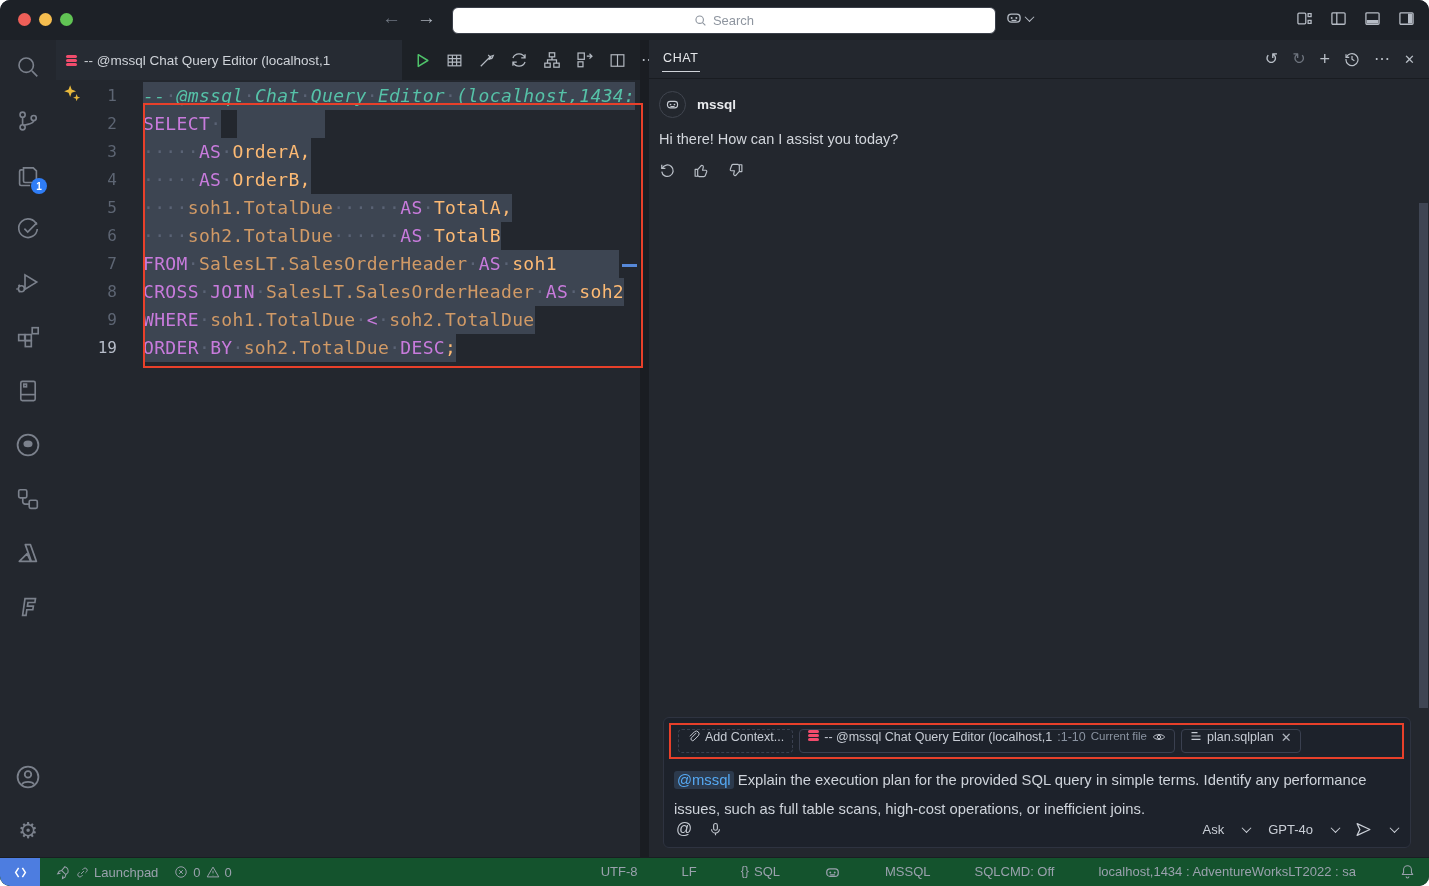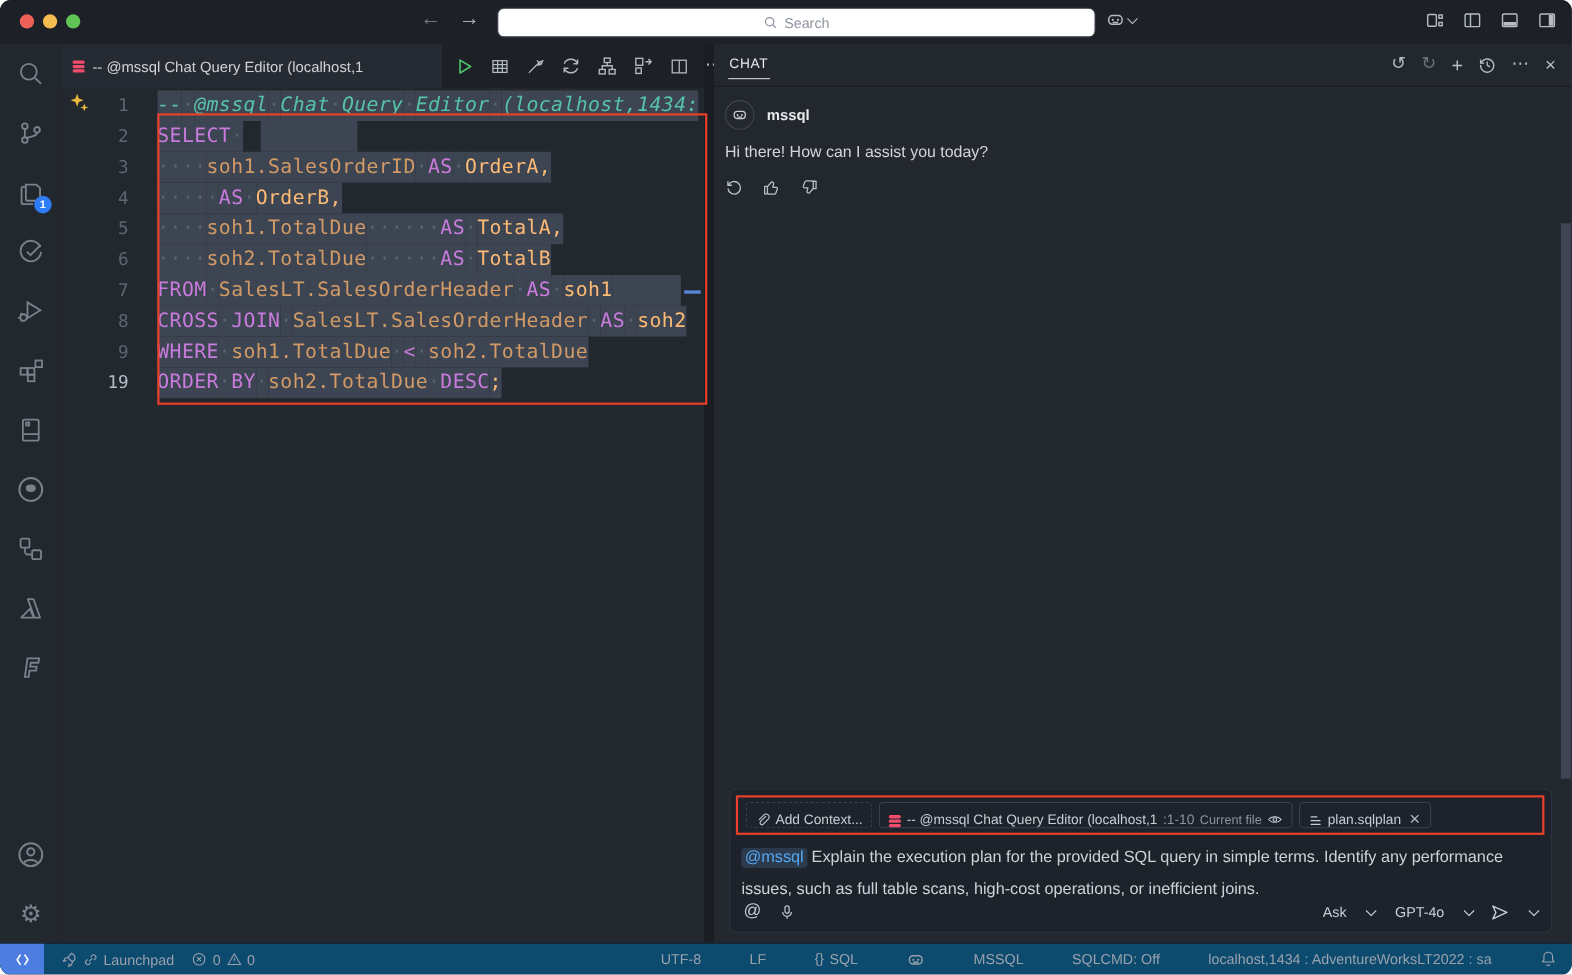--- a/index.html
+++ b/index.html
@@ -56,35 +56,35 @@
   .msg-head{display:flex;align-items:center;gap:11px;}
   .avatar{width:25px;height:25px;border-radius:50%;border:1px solid #40454f;display:flex;align-items:center;justify-content:center;color:#c6cad2;}
   .msg-author{color:#e8eaed;font-size:13.5px;font-weight:bold;}
   .msg-text{margin:13px 0 0 0;color:#d2d6dc;font-size:14.5px;}
   .msg-actions{margin-top:15px;display:flex;gap:17px;color:#b9bfc7;}
   .chat-scrollbar{position:absolute;right:1px;top:163px;width:9px;height:505px;background:#3f4553;}
   
   .chat-input{position:absolute;left:14px;right:18px;bottom:10px;height:131px;background:#1d222b;border:1px solid #2e3340;border-radius:6px;padding:7px 10px;box-sizing:border-box;}
   .pills-row{position:relative;display:flex;gap:6px;padding:4px 4px;}
   .redbox2{left:-5px;top:-2px;right:-4px;height:32px;}
-  .pill{height:24px;border:1px solid #3a4050;border-radius:4px;display:flex;align-items:flex-end;gap:5px;padding:0 8px;font-size:12.5px;color:#c7ccd4;box-sizing:border-box;}
+  .pill{height:24px;border:1px solid #3a4050;border-radius:4px;display:flex;align-items:flex-start;gap:5px;padding:0 8px;font-size:12.5px;color:#c7ccd4;box-sizing:border-box;}
   .pill .dim{color:#8a93a1;}
   .pill .note{font-size:11.5px;color:#8a93a1;}
   .pill.dashed{border-style:dashed;}
   .pill .x{color:#aeb4bd;font-size:13px;margin-left:2px;}
   .db-icon{display:flex;flex-direction:column;gap:1px;}
   .db-icon i{display:block;width:11px;height:3px;border-radius:1.5px;background:#f14c6c;}
   .input-text{margin-top:9px;max-width:700px;font-size:14.8px;line-height:29px;color:#ced3da;}
   .mention{color:#55a8f2;background:#2c3a4d;border-radius:3px;padding:1px 3px;}
   .input-controls{position:absolute;left:12px;right:12px;bottom:9px;display:flex;align-items:center;color:#c3c8d0;}
   .at-glyph{font-size:16px;}
   .ctrl-right{margin-left:auto;display:flex;align-items:center;gap:8px;font-size:13px;color:#c9ced6;}
   .ctrl-item{display:flex;align-items:center;gap:19px;}
   
-  .statusbar{position:absolute;left:0;right:0;bottom:0;height:28px;background:#0c4a6e;border-top:1px solid #1a1d22;display:flex;align-items:center;font-size:13px;color:#9aa1ad;}
+  .statusbar{position:absolute;left:0;right:0;bottom:0;height:28px;background:#14532d;border-top:1px solid #1a1d22;display:flex;align-items:center;font-size:13px;color:#9aa1ad;}
   .remote{width:40px;height:28px;background:#4d7de0;color:#fff;display:flex;align-items:center;justify-content:center;border-radius:0 0 0 9px;font-size:12px;letter-spacing:-1px;flex:none;}
   .sb-item{display:flex;align-items:center;gap:5px;padding:0 8px;white-space:nowrap;}
   .sb-mid{display:flex;margin-left:128px;align-items:center;}
   .sb-right{margin-left:auto;display:flex;align-items:flex-start;margin-right:6px;gap:28px;}
   .zoombox{width:34px;height:28px;background:#15181d;display:flex;align-items:center;justify-content:center;color:#9aa1ad;}
   .braces{font-size:12.5px;color:#9aa1ad;}
 </style>
 </head>
 <body>
 
@@ -330,21 +330,21 @@
               <div class="code-line">
                 <span class="ln">1</span>
                 <div class="code-text clip"><span class="tok sel c-cm">--</span><span class="tok sel c-ws">·</span><span class="tok sel c-cm">@mssql</span><span class="tok sel c-ws">·</span><span class="tok sel c-cm">Chat</span><span class="tok sel c-ws">·</span><span class="tok sel c-cm">Query</span><span class="tok sel c-ws">·</span><span class="tok sel c-cm">Editor</span><span class="tok sel c-ws">·</span><span class="tok sel c-cm">(localhost,1434:</span></div>
               </div>
               <div class="code-line">
                 <span class="ln">2</span>
                 <div class="code-text"><span class="tok sel c-kw">SELECT</span><span class="tok sel c-ws">·</span><span class="tok gap" style="width: 16px;"></span><span class="tok blk" style="width: 88px;"></span></div>
               </div>
               <div class="code-line">
                 <span class="ln">3</span>
-                <div class="code-text"><span class="tok sel c-ws">····</span><span class="tok sel c-id">soh1.SalesOrderID</span><span class="tok sel c-ws">·</span><span class="tok sel c-kw">AS</span><span class="tok sel c-ws">·</span><span class="tok sel c-pl">OrderA,</span></div>
+                <div class="code-text"><span class="tok sel c-ws">····</span><span class="tok sel c-ws">·</span><span class="tok sel c-kw">AS</span><span class="tok sel c-ws">·</span><span class="tok sel c-pl">OrderA,</span></div>
               </div>
               <div class="code-line">
                 <span class="ln">4</span>
                 <div class="code-text"><span class="tok sel c-ws">····</span><span class="tok sel c-ws">·</span><span class="tok sel c-kw">AS</span><span class="tok sel c-ws">·</span><span class="tok sel c-pl">OrderB,</span></div>
               </div>
               <div class="code-line">
                 <span class="ln">5</span>
                 <div class="code-text"><span class="tok sel c-ws">····</span><span class="tok sel c-id">soh1.TotalDue</span><span class="tok sel c-ws">······</span><span class="tok sel c-kw">AS</span><span class="tok sel c-ws">·</span><span class="tok sel c-pl">TotalA,</span></div>
               </div>
               <div class="code-line">

